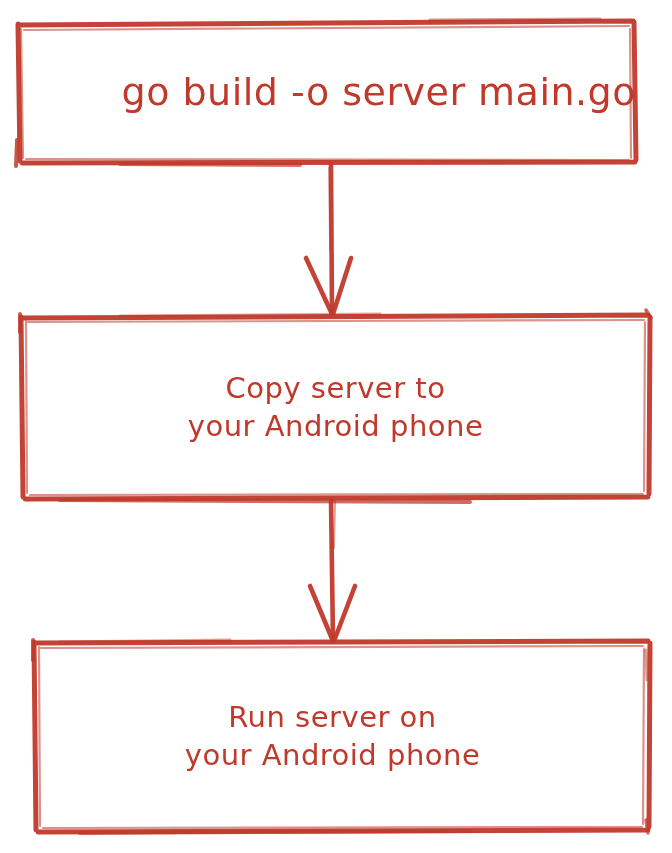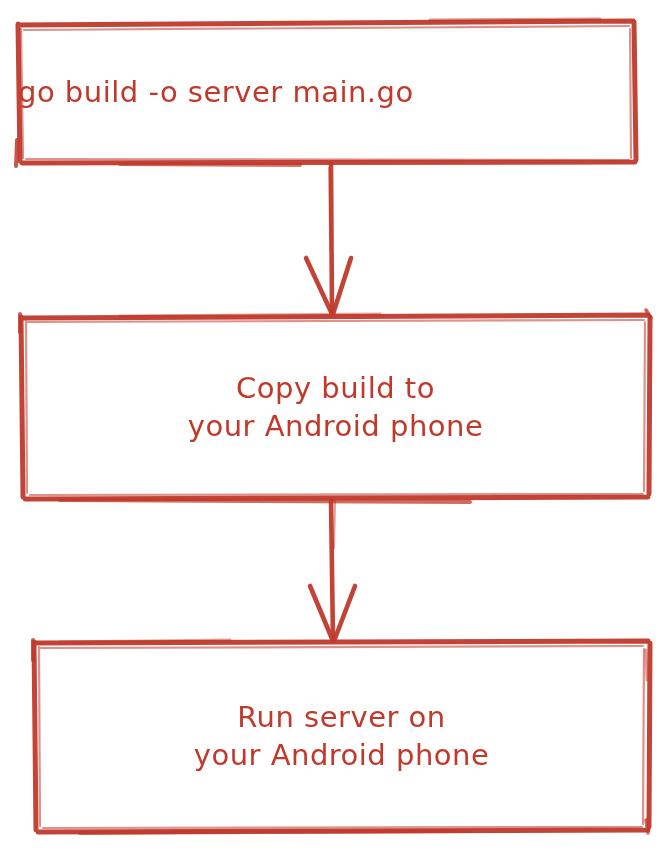--- a/index.html
+++ b/index.html
@@ -42,38 +42,38 @@
   .label-l2 { display: block; text-align: center; }
 
   
   #label-box-1 {
     left: 18px;
     top: 22px;
     width: 618px;
     height: 140px;
     display: flex;
     align-items: center;
-    justify-content: flex-start;
-    font-size: 29px;
+    justify-content: flex-end;
+    font-size: 38px;
   }
   
   #label-box-2 {
     left: 21px;
     top: 316px;
     width: 629px;
     height: 182px;
     display: flex;
     flex-direction: column;
     align-items: center;
     justify-content: center;
     font-size: 29px;
   }
   
   #label-box-3 {
-    left: 33px;
+    left: 24px;
     top: 642px;
     width: 617px;
     height: 188px;
     display: flex;
     flex-direction: column;
     align-items: center;
     justify-content: center;
     font-size: 29px;
   }
 </style>
@@ -134,21 +134,21 @@
       </g>
 
     </g>
   </svg>
 
   <div class="node-label" id="label-box-1">
     <span class="label-l1">go build -o server main.go</span>
   </div>
 
   <div class="node-label" id="label-box-2">
-    <span class="label-l1">Copy build to</span>
+    <span class="label-l1">Copy server to</span>
     <span class="label-l2">your Android phone</span>
   </div>
 
   <div class="node-label" id="label-box-3">
     <span class="label-l1">Run server on</span>
     <span class="label-l2">your Android phone</span>
   </div>
 
 </div>
 

